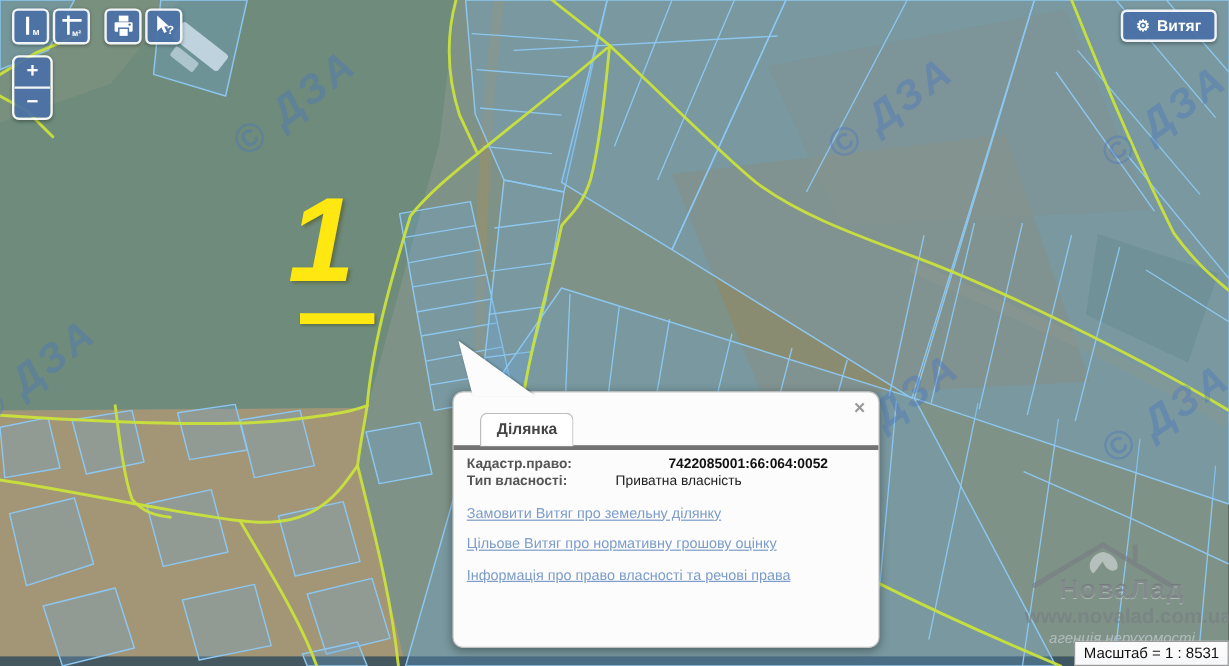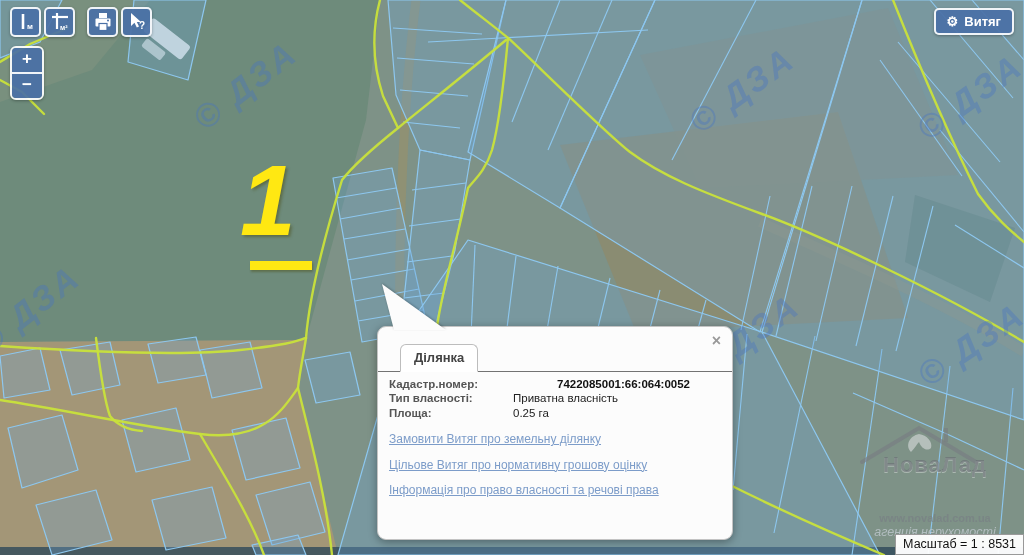--- a/index.html
+++ b/index.html
@@ -36,40 +36,40 @@
           text-shadow:2px 2px 3px rgba(70,70,10,.45);}
   .marker-underline{position:absolute;left:250px;top:261px;width:62px;height:9px;z-index:2;
           background:var(--marker);box-shadow:1px 2px 2px rgba(70,70,10,.4);}
 
   
   .callout{position:absolute;left:370px;top:274px;z-index:7;
            filter:drop-shadow(0 -1px 1px rgba(0,0,0,.25));}
   .popup{position:absolute;left:377px;top:326px;width:356px;height:214px;z-index:6;
          background:#fcfcfc;border:1px solid #c3c3c3;border-radius:9px;
          box-shadow:0 2px 8px rgba(0,0,0,.35);box-sizing:border-box;}
-  .tabbar{padding:16px 10px 0 22px;border-bottom:1px solid #737373;}
+  .tabbar{padding:16px 10px 0 22px;border-bottom:4px solid #737373;}
   .tab{display:inline-block;position:relative;top:1px;background:#fff;border:1px solid #bdbdbd;
        border-bottom:1px solid #fff;border-radius:6px 6px 0 0;padding:5px 13px 6px;
        font-size:13px;font-weight:bold;color:#444;cursor:pointer;}
   .close{position:absolute;top:6px;right:11px;font-size:16px;color:#999;font-weight:bold;
          line-height:1;cursor:pointer;}
   .content{padding:6px 12px 0 11px;font-size:11.5px;line-height:13.4px;color:#222;}
   .frow{margin:0 0 1px;}
   .flabel{display:inline-block;min-width:124px;font-weight:bold;color:#555;vertical-align:top;}
   .fval{color:#222;}
   .fval.b{font-weight:bold;color:#111;margin-left:44px;}
   .links{margin-top:13px;}
   .plink{display:block;margin-bottom:12px;color:var(--link);text-decoration:underline;
          font-size:12px;cursor:pointer;}
 
   
   .brandmark{position:absolute;right:8px;bottom:16px;width:162px;text-align:center;z-index:3;}
   .bname{font-size:22px;font-weight:bold;color:rgba(105,110,116,.62);letter-spacing:1px;
          margin-top:-14px;text-shadow:0 1px 0 rgba(255,255,255,.35);}
-  .burl{font-size:11px;font-weight:bold;color:rgba(120,126,132,.65);margin-top:34px;}
+  .burl{font-size:17px;font-weight:bold;color:rgba(120,126,132,.65);}
   .btag{font-size:12.5px;font-style:italic;color:rgba(195,203,209,.75);margin-top:1px;}
   .scalebox{position:absolute;right:0;bottom:0;background:rgba(255,255,255,.96);
             border:1px solid #999;padding:2px 7px 3px;font-size:12.5px;color:#111;z-index:10;}
 </style>
 </head>
 <body>
 
 <div class="stage">
 
   <svg class="map" width="1024" height="555" viewBox="0 0 1024 555">
@@ -231,27 +231,24 @@
     <polygon points="12,10 24,56 76,56" fill="#fcfcfc"></polygon>
   </svg>
 
   <div class="popup">
     <span class="close">×</span>
     <div class="tabbar">
       <span class="tab">Ділянка</span>
     </div>
     <div class="content">
       <div class="frow">
-        <span class="flabel">Кадастр.номер:</span><span class="fval b">7422085001:66:064:0052</span>
+        <span class="flabel">Кадастр.право:</span><span class="fval b">7422085001:66:064:0052</span>
       </div>
       <div class="frow">
         <span class="flabel">Тип власності:</span><span class="fval">Приватна власність</span>
-      </div>
-      <div class="frow">
-        <span class="flabel">Площа:</span><span class="fval">0.25 га</span>
       </div>
       <div class="links">
         <a class="plink">Замовити Витяг про земельну ділянку</a>
         <a class="plink">Цільове Витяг про нормативну грошову оцінку</a>
         <a class="plink">Інформація про право власності та речові права</a>
       </div>
     </div>
   </div>
 
   <div class="brandmark">

